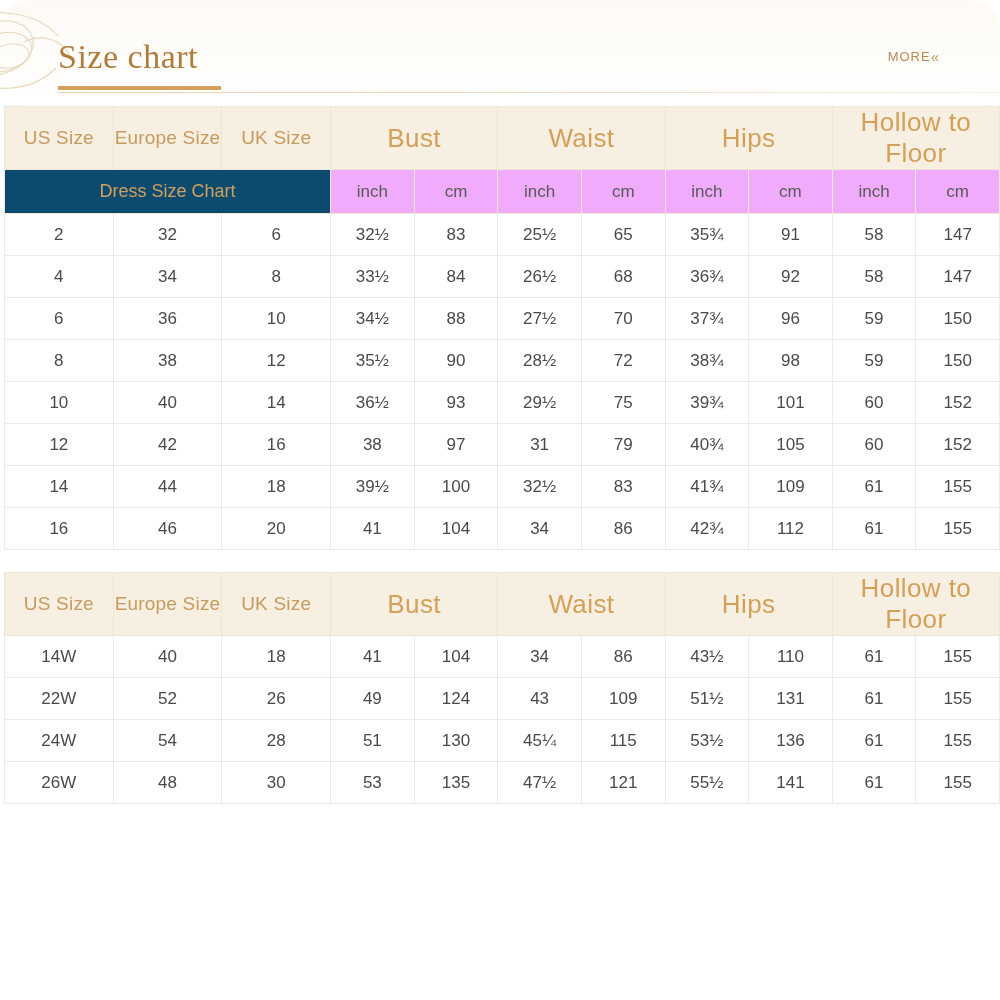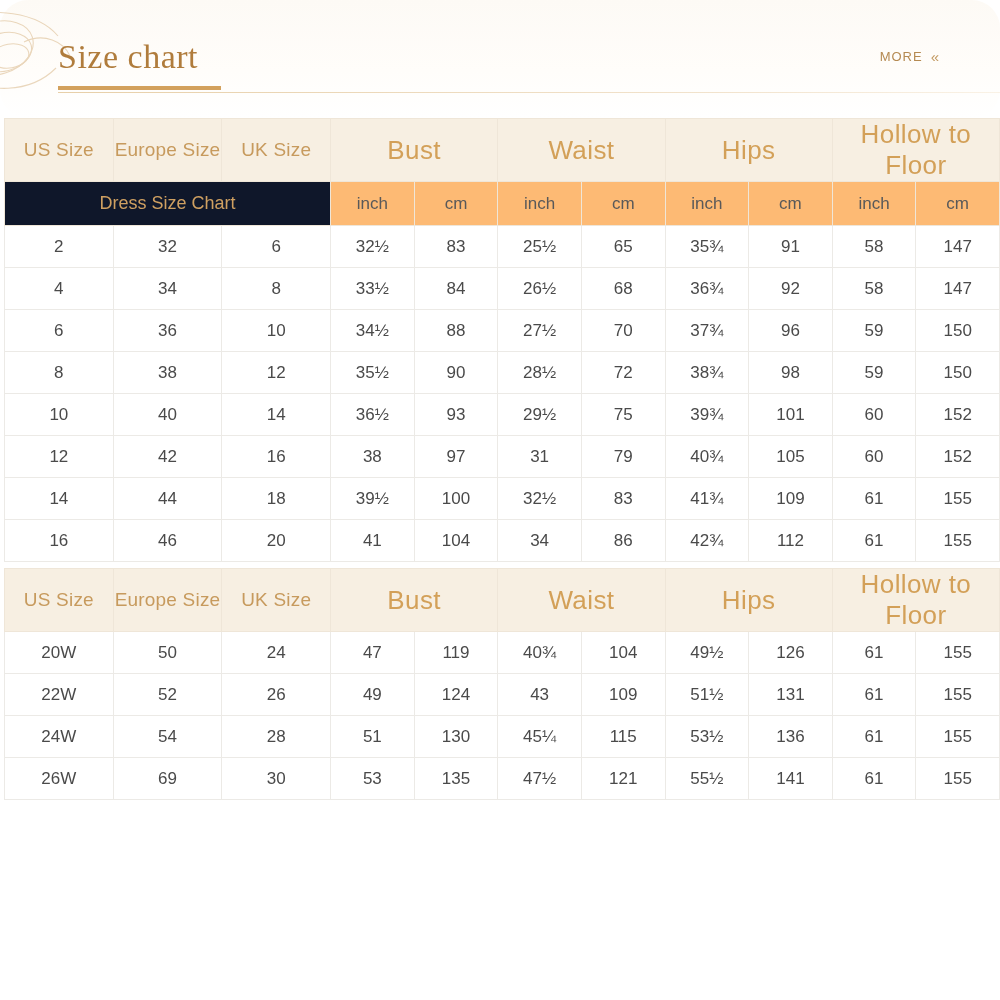--- a/index.html
+++ b/index.html
@@ -12,21 +12,21 @@
   .page {
     position: relative;
     width: 1000px; height: 1000px;
     overflow: hidden;
     background: #ffffff;
   }
 
   
   .header {
     position: relative;
-    height: 118px;
+    height: 106px;
     background: linear-gradient(to bottom, #fdfaf5 0%, #fffdfa 60%, #ffffff 100%);
     border-radius: 28px;
   }
   .header-swirl {
     position: absolute;
     left: -40px; top: 2px;
     width: 150px; height: 110px;
     opacity: .55;
   }
   .title {
@@ -48,33 +48,32 @@
     position: absolute;
     left: 58px; right: 0; top: 92px;
     height: 1px;
     background: linear-gradient(to right, #e7cfa9 0%, #f2e3cd 70%, #faf2e6 100%);
   }
   .more {
     position: absolute;
     right: 60px; top: 48px;
     display: flex;
     align-items: center;
-    gap: 8px;
     color: #b58a52;
     font-size: 13px;
     letter-spacing: 1px;
     cursor: pointer;
   }
   .more .chev { font-size: 15px; color: #c39a62; }
 
   
   .table-wrap { padding: 0 2px; }
   table.size-table {
     width: 996px;
-    margin: 0 2px 6px 2px;
+    margin: 0 2px 22px 2px;
     border-collapse: collapse;
     table-layout: fixed;
     background: #fff;
     border: 1px solid #eceae6;
   }
   table.size-table td, table.size-table th {
     border: 1px solid #eceae6;
     text-align: center;
     font-weight: 400;
     color: #4a4a4a;
@@ -97,33 +96,33 @@
   }
   tr.band-main td.measure {
     font-size: 26px;
     font-family: "Liberation Sans", sans-serif;
     color: #d3a058;
     letter-spacing: .4px;
   }
 
   
   tr.band-sub td {
-    background: #0f172a;
+    background: #0c4a6e;
     height: 44px;
     color: #c79a5d;
     border-color: #efe6d8;
   }
   tr.band-sub td.chart-label {
     font-size: 18px;
     color: #cfa061;
   }
   tr.band-sub td.unit {
     color: #595959;
     font-size: 17px;
-    background: #fdba74;
+    background: #f0abfc;
     text-align: center;
   }
 
   tbody tr td { background: #ffffff; }
 
   
   col.c-size   { width: 104px; }
   col.c-meas   { width: 80px; }
 </style>
 </head>
@@ -319,29 +318,29 @@
           <td class="grp-label">Europe Size</td>
           <td class="grp-label">UK Size</td>
           <td class="measure" colspan="2">Bust</td>
           <td class="measure" colspan="2">Waist</td>
           <td class="measure" colspan="2">Hips</td>
           <td class="measure" colspan="2">Hollow to Floor</td>
         </tr>
       </thead>
       <tbody>
           <tr>
-            <td>20W</td>
-            <td>50</td>
-            <td>24</td>
-            <td>47</td>
-            <td>119</td>
-            <td>40¾</td>
+            <td>14W</td>
+            <td>40</td>
+            <td>18</td>
+            <td>41</td>
             <td>104</td>
-            <td>49½</td>
-            <td>126</td>
+            <td>34</td>
+            <td>86</td>
+            <td>43½</td>
+            <td>110</td>
             <td>61</td>
             <td>155</td>
           </tr>
           <tr>
             <td>22W</td>
             <td>52</td>
             <td>26</td>
             <td>49</td>
             <td>124</td>
             <td>43</td>
@@ -359,21 +358,21 @@
             <td>130</td>
             <td>45¼</td>
             <td>115</td>
             <td>53½</td>
             <td>136</td>
             <td>61</td>
             <td>155</td>
           </tr>
           <tr>
             <td>26W</td>
-            <td>69</td>
+            <td>48</td>
             <td>30</td>
             <td>53</td>
             <td>135</td>
             <td>47½</td>
             <td>121</td>
             <td>55½</td>
             <td>141</td>
             <td>61</td>
             <td>155</td>
           </tr>

